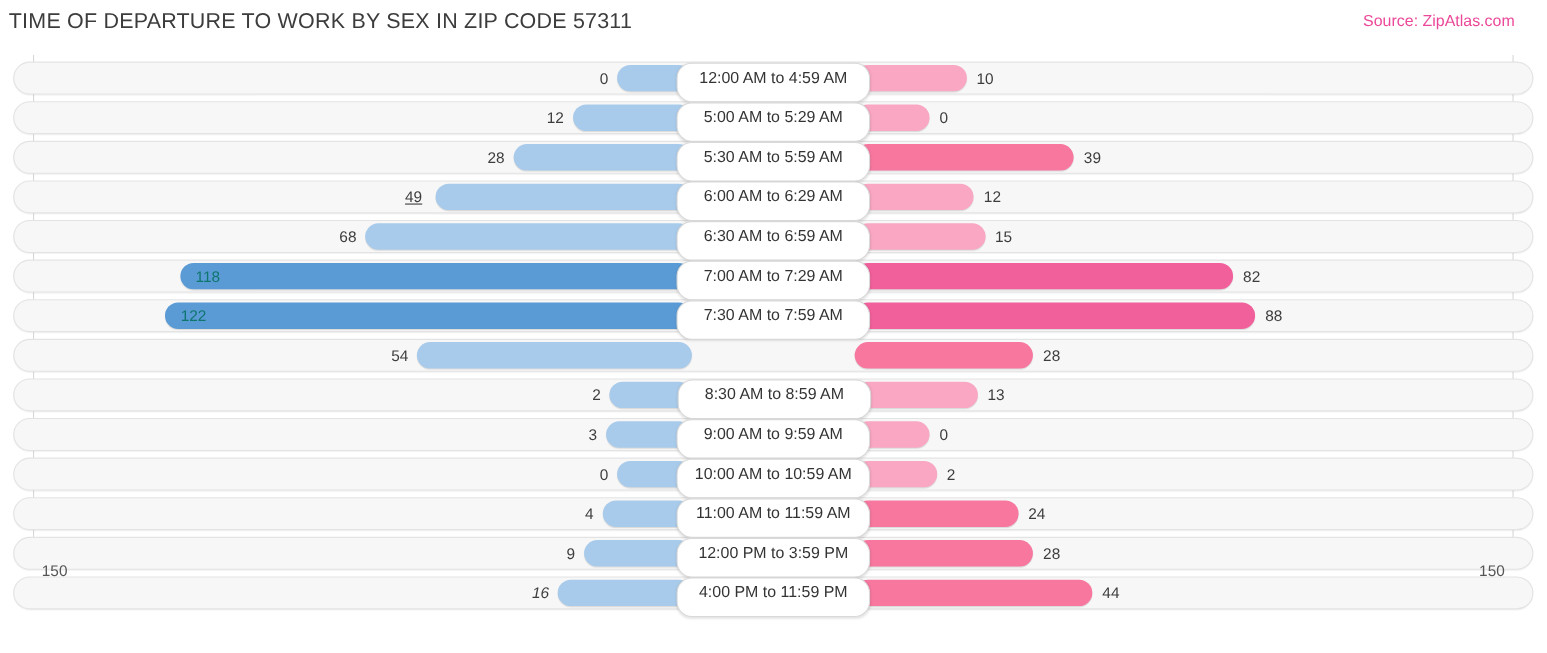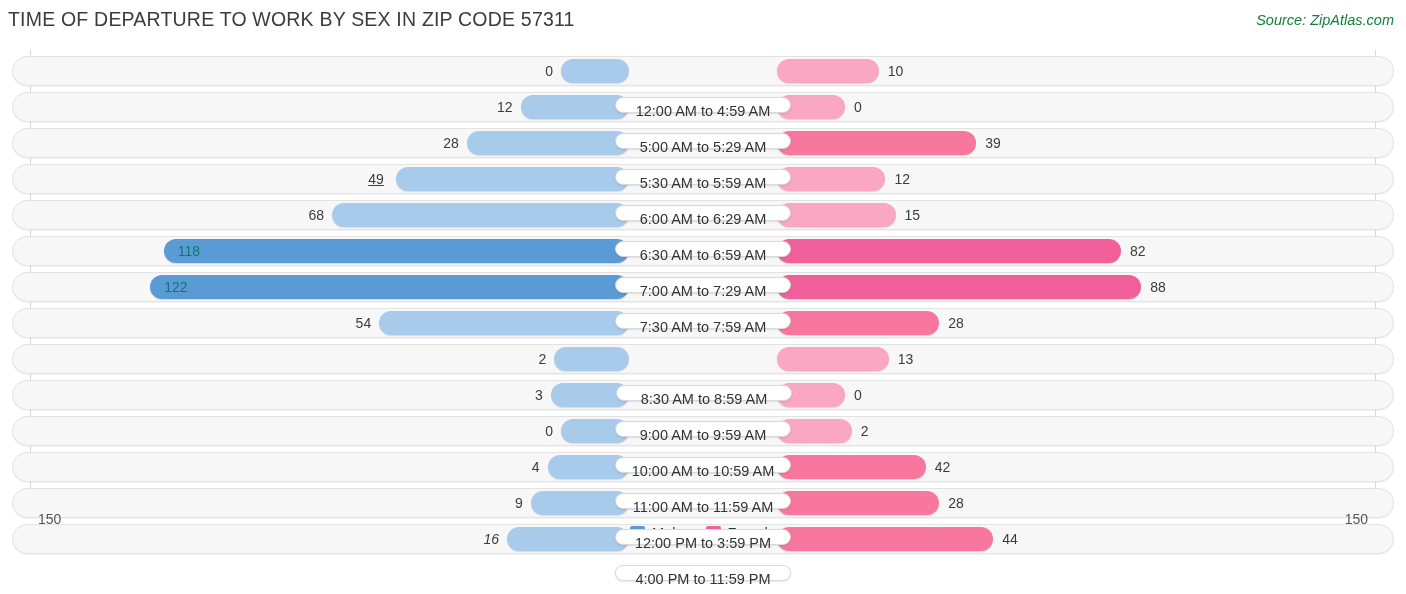--- a/index.html
+++ b/index.html
@@ -11,22 +11,22 @@
     overflow: hidden;
   }
   #app { position: relative; width: 1406px; height: 594px; background:#fff; }
 
   .title {
     position: absolute; left: 8px; top: 8px;
     font-size: 19.5px; color: #3c3c3c; letter-spacing: 0.2px;
     font-weight: 400; white-space: nowrap;
   }
   .source {
-    position: absolute; right: 12px; top: 12px;
-    font-size: 14.5px; color: #15803d; font-style: italic; white-space: nowrap;
+    position: absolute; right: 29px; top: 12px;
+    font-size: 14.5px; color: #ec4899; white-space: nowrap;
   }
 
   .plot { position: absolute; left: 0; top: 50px; width: 1406px; height: 505px; }
 
   .gridline {
     position: absolute; top: 0; bottom: 52px; width: 1px;
     background: #d8d8d8;
   }
 
   .row {
@@ -50,27 +50,26 @@
   .bar.female.hi { background: #f2609c; }
   .bar.female.mid { background: #f7779f; }
 
   .val {
     position: absolute; top: 0; height: 30px; line-height: 30px;
     font-size: 14px; color: #3d3d3d; white-space: nowrap;
   }
   .val.inside { color: #0f766e; }
 
   .pill {
-    position: absolute; top: 1px; height: 16px; line-height: 27px;
+    position: absolute; top: 1px; height: 36px; line-height: 27px;
     background: #ffffff; border: 1px solid #d9d9d9;
     border-radius: 14px; text-align: center;
     font-size: 14.5px; color: #333; white-space: nowrap;
     box-shadow: 0 1px 2px rgba(0,0,0,0.10);
     z-index: 5;
-    margin-top: 40px;
   }
 
   .axis-left, .axis-right {
     position: absolute; bottom: 28px;
     font-size: 14px; color: #555;
   }
   .axis-left { left: 38px; }
   .axis-right { right: 38px; }
 
   .legend {
@@ -178,21 +177,21 @@
           <div class="val" style="left: 529px; width: 24px; text-align: right;">0</div>
           <div class="bar female" style="left: 777px; width: 74.7333px;"></div>
           <div class="val" style="left: 860.733px;">2</div>
           <div class="pill" style="left: 615px; width: 176px;">10:00 AM to 10:59 AM</div>
         </div>
         <div class="row" style="top: 402px;"></div>
         <div class="barwrap" style="top: 402px;">
           <div class="bar male" style="right: 777px; width: 81.4667px;"></div>
           <div class="val" style="left: 515.533px; width: 24px; text-align: right;">4</div>
           <div class="bar female mid" style="left: 777px; width: 148.8px;"></div>
-          <div class="val" style="left: 934.8px;">42</div>
+          <div class="val" style="left: 934.8px;">24</div>
           <div class="pill" style="left: 615px; width: 176px;">11:00 AM to 11:59 AM</div>
         </div>
         <div class="row" style="top: 438px;"></div>
         <div class="barwrap" style="top: 438px;">
           <div class="bar male" style="right: 777px; width: 98.3px;"></div>
           <div class="val" style="left: 498.7px; width: 24px; text-align: right;">9</div>
           <div class="bar female mid" style="left: 777px; width: 162.267px;"></div>
           <div class="val" style="left: 948.267px;">28</div>
           <div class="pill" style="left: 615px; width: 176px;">12:00 PM to 3:59 PM</div>
         </div>

